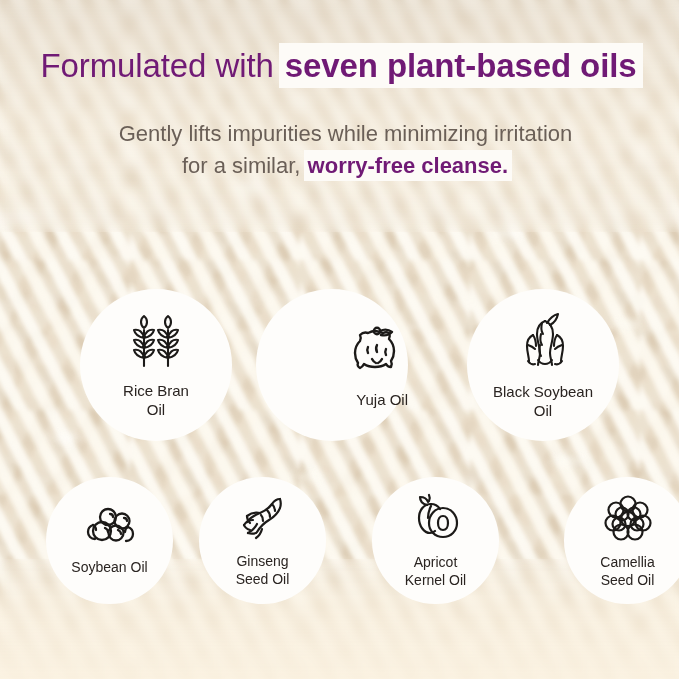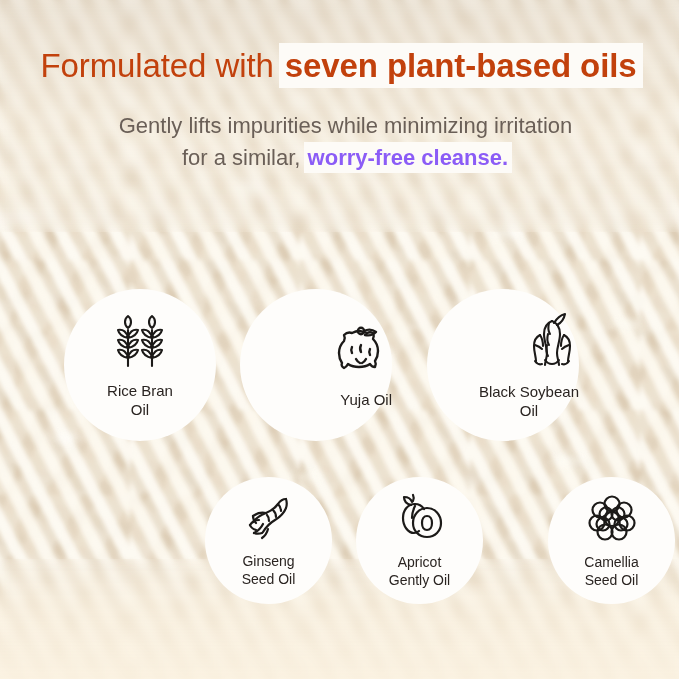--- a/index.html
+++ b/index.html
@@ -108,51 +108,52 @@
     left: 0; right: 0; top: 0;
     z-index: 5;
     text-align: center;
   }
   .headline {
     margin: 0;
     padding-top: 44px;
     font-size: 33px;
     line-height: 43px;
     font-weight: 400;
-    color: #c2410c;
+    color: #701a75;
     letter-spacing: -0.1px;
   }
   .headline .hl-strong {
     font-weight: 700;
     background: #fdfbf7;
     box-shadow: 0 0 0 4px #fdfbf7;
     padding: 0 2px;
   }
   .subhead {
-    margin: 0;
+    margin: 8px;
     padding-top: 23px;
     font-size: 22px;
     line-height: 32px;
     font-weight: 400;
     color: #6a5f57;
     padding-left: 12px;
   }
   .subhead .hl-strong {
     font-weight: 700;
-    color: #8b5cf6;
+    color: #701a75;
     background: #fdfbf7;
     box-shadow: 0 0 0 3px #fdfbf7;
     padding: 0 1px;
   }
 
   
   .badges {
     position: absolute;
     inset: 0;
     z-index: 6;
+    margin-left: 16px;
   }
   .badge {
     position: absolute;
     border-radius: 50%;
     background: #fefdfb;
     display: flex;
     flex-direction: column;
     align-items: center;
     justify-content: center;
     box-sizing: border-box;
@@ -168,28 +169,28 @@
     text-align: center;
     white-space: pre-line;
     font-weight: 400;
   }
 
   
   .row1 { width: 152px; height: 152px; top: 289px; }
   .row1 .icon { margin-bottom: 11px; }
   .r1c1 { left: 64px; }
   .r1c2 { left: 240px; align-items: flex-end; }
-  .r1c3 { left: 427px; align-items: flex-end; }
+  .r1c3 { left: 451px; }
 
   
   .row2 { width: 127px; height: 127px; top: 477px; }
   .row2 .icon { margin-bottom: 9px; }
   .row2 .label { font-size: 14px; line-height: 18px; }
   .r2c1 { left: 30px; }
-  .r2c2 { left: 205px; }
+  .r2c2 { left: 183px; }
   .r2c3 { left: 356px; }
   .r2c4 { left: 548px; }
 </style>
 </head>
 <body>
 
 <div id="poster">
 
   <div class="bg-photo"></div>
   <div class="grains"></div>
@@ -269,20 +270,39 @@
           <path d="M48 34c-3 1-5 2-7 4"></path>
           <path d="M24 49c2 3 5 4 7 4s5-1 7-4"></path>
           <path d="M14 50c2 3 4 4 7 3"></path>
           <path d="M48 50c-2 3-4 4-7 3"></path>
         </svg>
       </span>
       <span class="label">Black Soybean
 Oil</span>
     </div>
 
+    <div class="badge row2 r2c1">
+      <span class="icon">
+        <svg width="56" height="44" viewBox="0 0 56 44" fill="none" stroke="#1c1a18" stroke-width="2.3" stroke-linecap="round" stroke-linejoin="round">
+          <circle cx="26" cy="12" r="8"></circle>
+          <path d="M28 9c2 0 3 1 3 3"></path>
+          <circle cx="40" cy="16" r="7.5"></circle>
+          <path d="M42 13c2 0 3 1 3 3"></path>
+          <circle cx="20" cy="26" r="9"></circle>
+          <path d="M23 23c2 1 3 2 3 4"></path>
+          <circle cx="34" cy="28" r="7.5"></circle>
+          <path d="M36 25c2 1 3 2 3 4"></path>
+          <path d="M11 20c-3 1-5 4-5 7 0 4 3 7 7 7"></path>
+          <path d="M11 20c2 1 3 3 3 5"></path>
+          <path d="M46 22c3 1 5 4 5 7 0 4-3 7-7 7"></path>
+          <path d="M46 22c-2 1-3 3-3 5"></path>
+        </svg>
+      </span>
+      <span class="label">Soybean Oil</span>
+    </div>
 
     <div class="badge row2 r2c2">
       <span class="icon">
         <svg width="54" height="50" viewBox="0 0 54 50" fill="none" stroke="#1c1a18" stroke-width="2.2" stroke-linecap="round" stroke-linejoin="round">
           <path d="M44 6c-3 0-6 2-8 5-3 4-7 7-12 9-5 2-10 5-13 9"></path>
           <path d="M44 6c1 3 1 6 0 9-2 5-6 9-11 12-5 3-9 7-12 12"></path>
           <path d="M36 11c2 2 3 4 3 7"></path>
           <path d="M31 17c2 2 3 4 3 7"></path>
           <path d="M25 22c2 2 2 4 2 6"></path>
           <path d="M24 20c-5-1-9 0-13 3"></path>
@@ -304,21 +324,21 @@
           <path d="M19 10c-1-3-4-5-8-5 0 4 3 7 7 8"></path>
           <path d="M20 3c1 2 1 4 0 6"></path>
           <path d="M22 12c-7 0-12 6-12 14 0 8 5 15 11 15 2 0 4-1 5-2"></path>
           <path d="M22 12c4 0 7 2 9 5"></path>
           <path d="M22 14c-2 4-3 8-3 12"></path>
           <path d="M40 16c-8 0-14 7-14 15 0 8 6 14 14 14s14-6 14-14c0-8-6-15-14-15z" transform="translate(-6,0)"></path>
           <path d="M34 24c-3 0-5 3-5 7 0 4 2 7 5 7s5-3 5-7c0-4-2-7-5-7z"></path>
         </svg>
       </span>
       <span class="label">Apricot
-Gently Oil</span>
+Kernel Oil</span>
     </div>
 
     <div class="badge row2 r2c4">
       <span class="icon">
         <svg width="54" height="52" viewBox="0 0 54 52" fill="none" stroke="#1c1a18" stroke-width="2.2" stroke-linecap="round" stroke-linejoin="round">
           <circle cx="27" cy="12" r="7.5"></circle>
           <circle cx="15" cy="18" r="7.5"></circle>
           <circle cx="39" cy="18" r="7.5"></circle>
           <circle cx="12" cy="31" r="7.5"></circle>
           <circle cx="42" cy="31" r="7.5"></circle>

